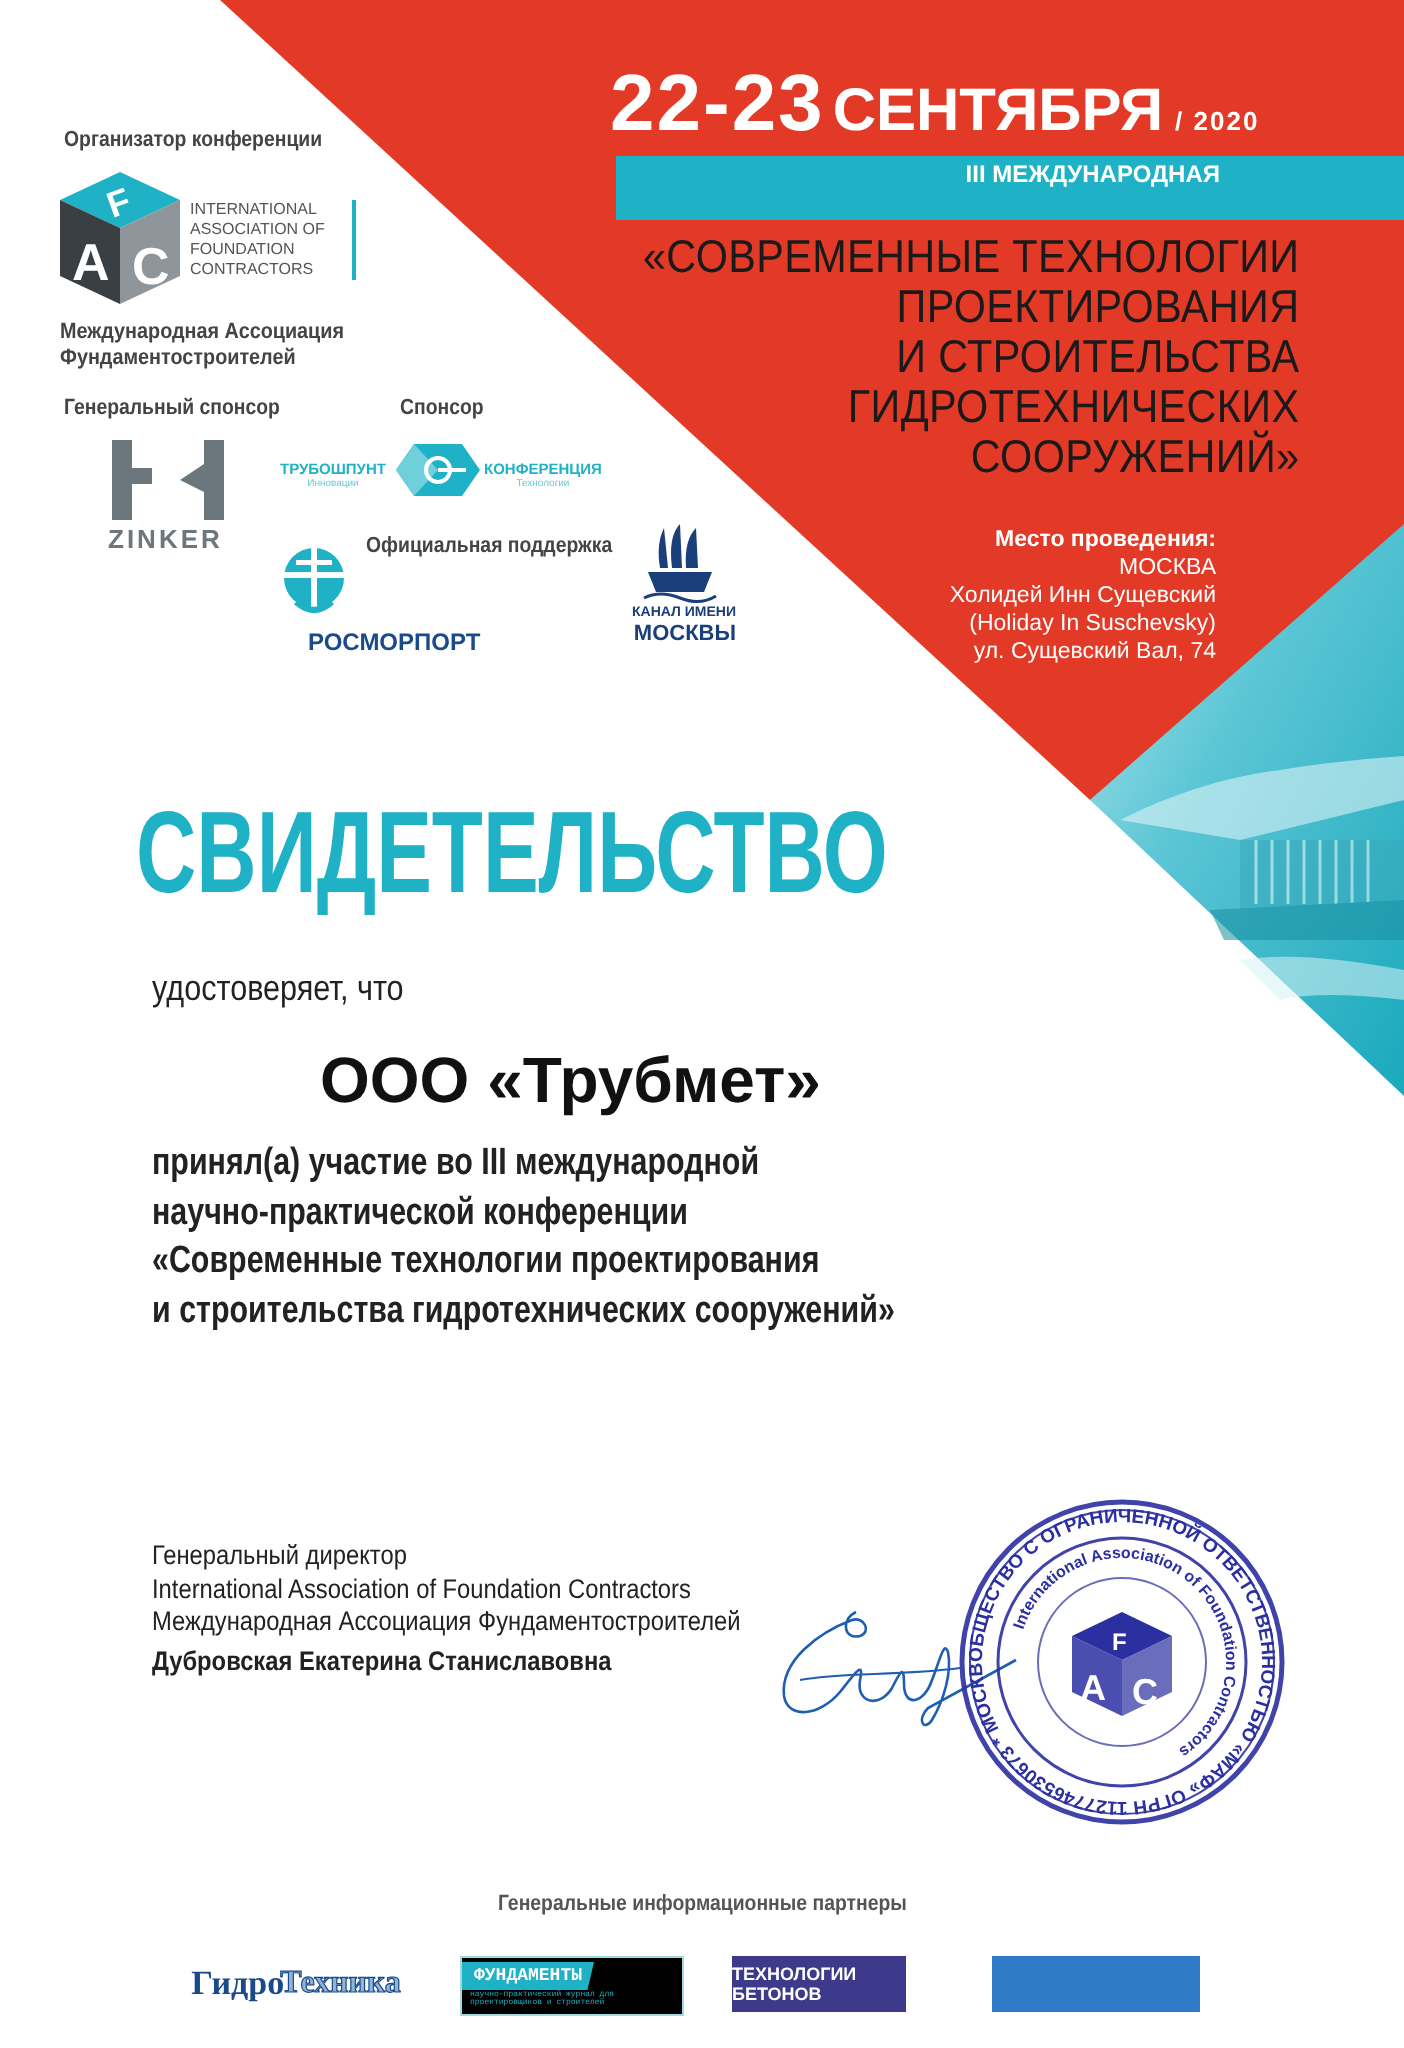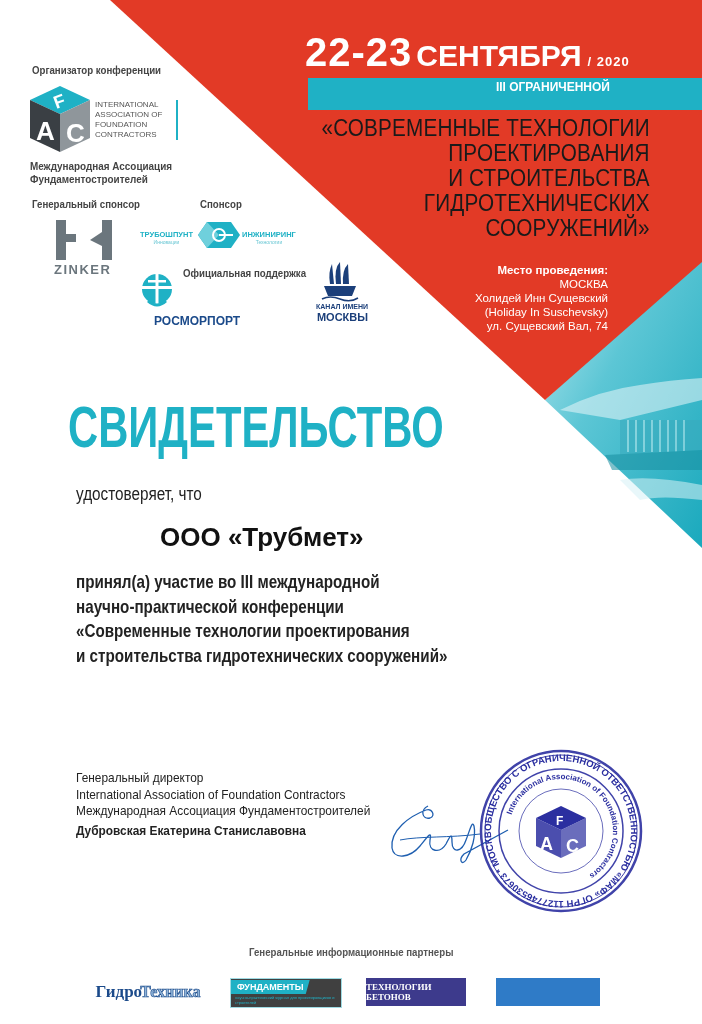--- a/index.html
+++ b/index.html
@@ -25,36 +25,36 @@
   .tru-l { left:140px; top:230px; font-size:7.5px; font-weight:bold; color:#1fb1c5; }
   .tru-l small, .tru-r small { display:block; font-size:5px; color:#6ac7d4; font-weight:normal; text-align:center; }
   .tru-r { left:242px; top:230px; font-size:7.5px; font-weight:bold; color:#1fb1c5; }
   .rosmor { left:154px; top:314px; font-size:12px; font-weight:bold; color:#1b4a8a; }
   .kanal { left:316px; top:303px; font-size:7px; font-weight:bold; color:#1b3f7a; text-align:right; line-height:8px; }
   .kanal b { font-size:11px; display:block; line-height:12px; }
 
   
   .cert-title { left:68px; top:393px; font-size:58px; font-weight:bold; color:#1fb1c5; letter-spacing:0px; transform:scaleX(0.72); transform-origin:left top; white-space:nowrap; }
   .certifies { left:76px; top:484px; font-size:18px; color:#222; transform:scaleX(0.85); transform-origin:left top; white-space:nowrap; }
-  .company { left:160px; top:522px; font-size:26px; font-weight:bold; color:#111; white-space:nowrap; }
+  .company { left:160px; top:522px; font-size:32px; font-weight:bold; color:#111; white-space:nowrap; }
   .body-text { left:76px; top:570px; font-size:19px; font-weight:bold; color:#222; line-height:24.5px; transform:scaleX(0.8); transform-origin:left top; white-space:nowrap; }
 
   .sig-block { left:76px; top:770px; font-size:13.5px; color:#222; line-height:16.5px; transform:scaleX(0.88); transform-origin:left top; white-space:nowrap; }
   .sig-block .name { font-weight:bold; margin-top:3px; display:block; }
 
   .partners-label { left:0; width:702px; top:946px; text-align:center; font-size:11px; font-weight:bold; color:#555; }
   .partners-label span { display:inline-block; transform:scaleX(0.88); }
 
   .plogo { top:978px; height:28px; display:flex; align-items:center; justify-content:center; z-index:2; position:absolute; }
   .p-gidro { left:84px; width:128px; font-family:"Liberation Serif", serif; font-weight:bold; font-size:17px; color:#1b4a8a; }
   .p-gidro .t2 { color:#8fb4d9; font-size:16px; margin-left:-2px; -webkit-text-stroke:0.6px #1b4a8a; }
-  .p-fund { left:230px; width:110px; background:#404040; border:1px solid #9fdbe3; flex-direction:column; align-items:flex-start; }
+  .p-fund { left:230px; width:110px; background:#000000; border:1px solid #9fdbe3; flex-direction:column; align-items:flex-start;font-family:Liberation Mono, monospace; }
   .p-fund .top { background:#1fb1c5; color:#fff; font-size:9px; font-weight:bold; padding:2px 6px; clip-path:polygon(0 0,100% 0,95% 100%,0 100%); }
   .p-fund .sub { font-size:4px; color:#1fb1c5; padding:1px 4px; }
-  .p-tech { left:366px; width:100px; background:#3d3a8c; color:#fff; font-size:9px; font-weight:bold;font-family:Liberation Serif, serif; }
+  .p-tech { left:366px; width:87px; background:#3d3a8c; color:#fff; font-size:9px; font-weight:bold; }
   .p-gaz { left:496px; width:104px; background:#2f7bc7; color:#fff; font-size:9px; font-weight:bold; flex-direction:column; align-items:flex-start; line-height:10px; padding-left:2px; box-sizing:border-box;gap:28px; }
 </style>
 </head>
 <body>
 
 <svg class="bg-svg" viewBox="0 0 702 1024">
   <defs>
     <linearGradient id="photoGrad" x1="0" y1="0" x2="1" y2="1">
       <stop offset="0" stop-color="#b8e8ef"></stop>
       <stop offset="0.4" stop-color="#5cc6d5"></stop>
@@ -81,21 +81,21 @@
     <path d="M620,480 Q650,475 702,485 L702,500 Q660,495 640,500 Z" fill="#d7f2f6"></path>
   </g>
 
   <polygon points="110,0 702,0 702,262 545,400" fill="#e23a26"></polygon>
 </svg>
 
 <div class="abs date">
   <span class="big">22-23</span><span class="mid">СЕНТЯБРЯ</span><span class="yr">/ 2020</span>
 </div>
 <div class="abs cyanbar">
-  <div style="padding-right:0;">III ОГРАНИЧЕННОЙ</div>
+  <div style="padding-right:0;">III МЕЖДУНАРОДНАЯ</div>
 </div>
 <div class="abs conf-title">
   <div>«СОВРЕМЕННЫЕ ТЕХНОЛОГИИ</div>
   <div>ПРОЕКТИРОВАНИЯ</div>
   <div>И СТРОИТЕЛЬСТВА</div>
   <div>ГИДРОТЕХНИЧЕСКИХ</div>
   <div>СООРУЖЕНИЙ»</div>
 </div>
 <div class="abs venue">
   <div class="lbl">Место проведения:</div>
@@ -137,21 +137,21 @@
   <span>ТРУБОШПУНТ</span>
   <small>Инновации</small>
 </div>
 <svg class="abs" style="left:197px; top:221px;" width="44" height="28" viewBox="0 0 44 28">
   <polygon points="10,1 34,1 43,14 34,27 10,27 1,14" fill="#1fb1c5"></polygon>
   <polygon points="1,14 10,1 22,14 10,27" fill="#6fd0dc"></polygon>
   <circle cx="22" cy="14" r="6" fill="none" stroke="#fff" stroke-width="2"></circle>
   <line x1="22" y1="14" x2="36" y2="14" stroke="#fff" stroke-width="2"></line>
 </svg>
 <div class="abs tru-r">
-  <span>ИНЖИНИРИНГ</span>
+  <span>КОНФЕРЕНЦИЯ</span>
   <small>Технологии</small>
 </div>
 
 <div class="abs small-label" style="left:183px; top:267px;">Официальная поддержка</div>
 <svg class="abs" style="left:138px; top:273px;" width="38" height="38" viewBox="0 0 38 38">
   <circle cx="19" cy="16" r="15" fill="#1fb1c5"></circle>
   <rect x="4" y="13" width="30" height="3" fill="#fff"></rect>
   <rect x="10" y="7" width="18" height="2.5" fill="#fff"></rect>
   <rect x="17.5" y="1" width="3" height="30" fill="#fff"></rect>
   <path d="M10,28 Q19,36 28,28" stroke="#1fb1c5" stroke-width="3" fill="none"></path>

